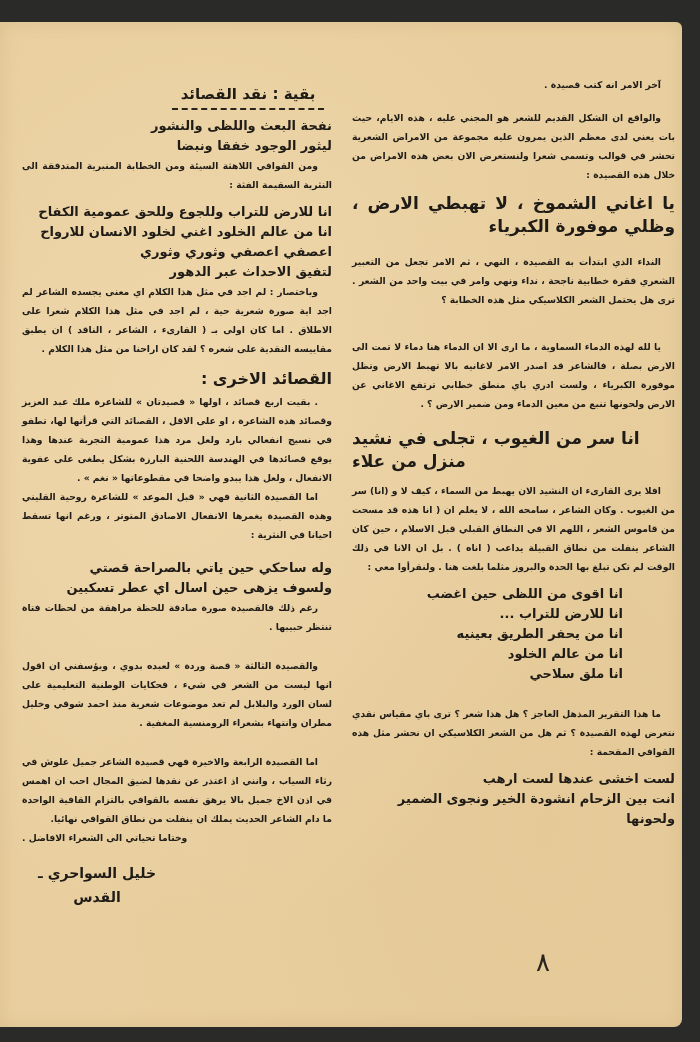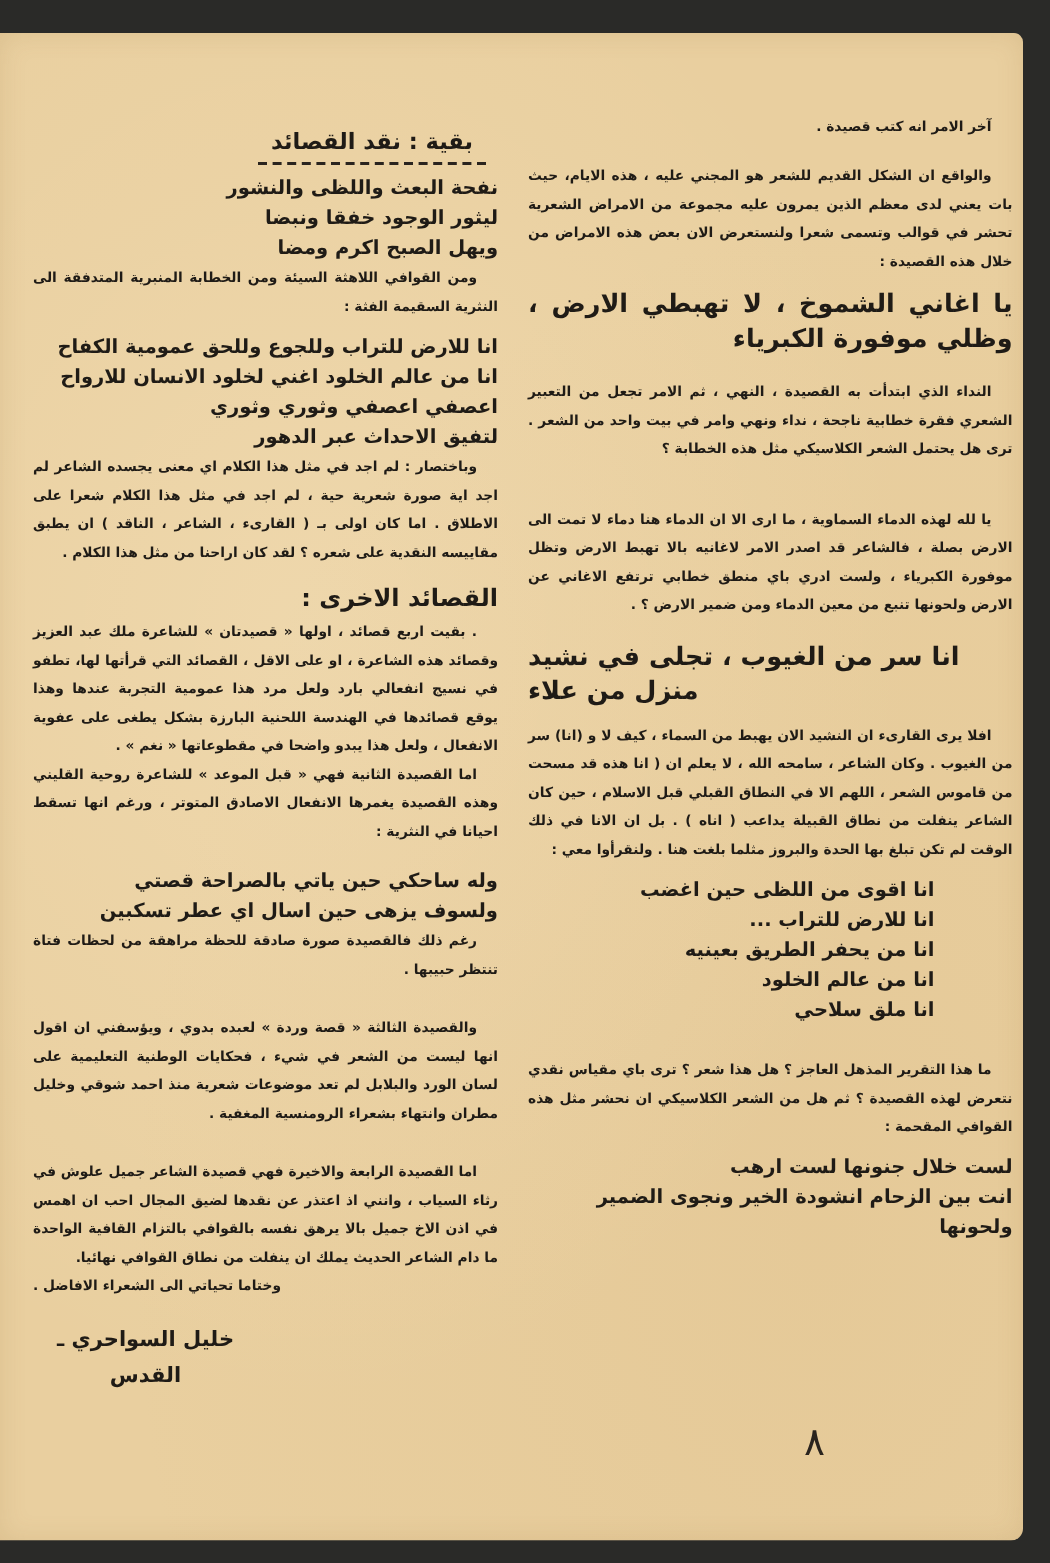--- a/index.html
+++ b/index.html
@@ -59,34 +59,33 @@
       <p class="verse">انا اقوى من اللظى حين اغضب</p>
       <p class="verse">انا للارض للتراب ...</p>
       <p class="verse">انا من يحفر الطريق بعينيه</p>
       <p class="verse">انا من عالم الخلود</p>
       <p class="verse">انا ملق سلاحي</p>
     </div>
     <div class="gap-l"></div>
     <p class="p">ما هذا التقرير المذهل العاجز ؟ هل هذا شعر ؟ ترى باي مقياس نقدي نتعرض لهذه القصيدة ؟ ثم هل من الشعر الكلاسيكي ان نحشر مثل هذه القوافي المقحمة :</p>
     <div class="gap-s"></div>
     <div>
-      <p class="verse">لست خلال جنونها لست ارهب</p>
+      <p class="verse">لست اخشى عندها لست ارهب</p>
       <p class="verse">انت بين الزحام انشودة الخير ونجوى الضمير ولحونها</p>
     </div>
   </div>
 
   <div class="col col-left">
     <div style="padding: 0 8px 0 150px;">
       <p class="title">بقية : نقد القصائد</p>
       <div class="rule"></div>
     </div>
     <div>
       <p class="verse">نفحة البعث واللظى والنشور</p>
       <p class="verse">ليثور الوجود خفقا ونبضا</p>
-      <p class="verse">ويهل الصبح اكرم ومضا</p>
     </div>
     <p class="p">ومن القوافي اللاهثة السيئة ومن الخطابة المنبرية المتدفقة الى النثرية السقيمة الفثة :</p>
     <div class="gap-s"></div>
     <div>
       <p class="verse">انا للارض للتراب وللجوع وللحق عمومية الكفاح</p>
       <p class="verse">انا من عالم الخلود اغني لخلود الانسان للارواح</p>
       <p class="verse">اعصفي اعصفي وثوري وثوري</p>
       <p class="verse">لتفيق الاحداث عبر الدهور</p>
     </div>
     <p class="p">وباختصار : لم اجد في مثل هذا الكلام اي معنى يجسده الشاعر لم اجد اية صورة شعرية حية ، لم اجد في مثل هذا الكلام شعرا على الاطلاق . اما كان اولى بـ ( القارىء ، الشاعر ، الناقد ) ان يطبق مقاييسه النقدية على شعره ؟ لقد كان اراحنا من مثل هذا الكلام .</p>

